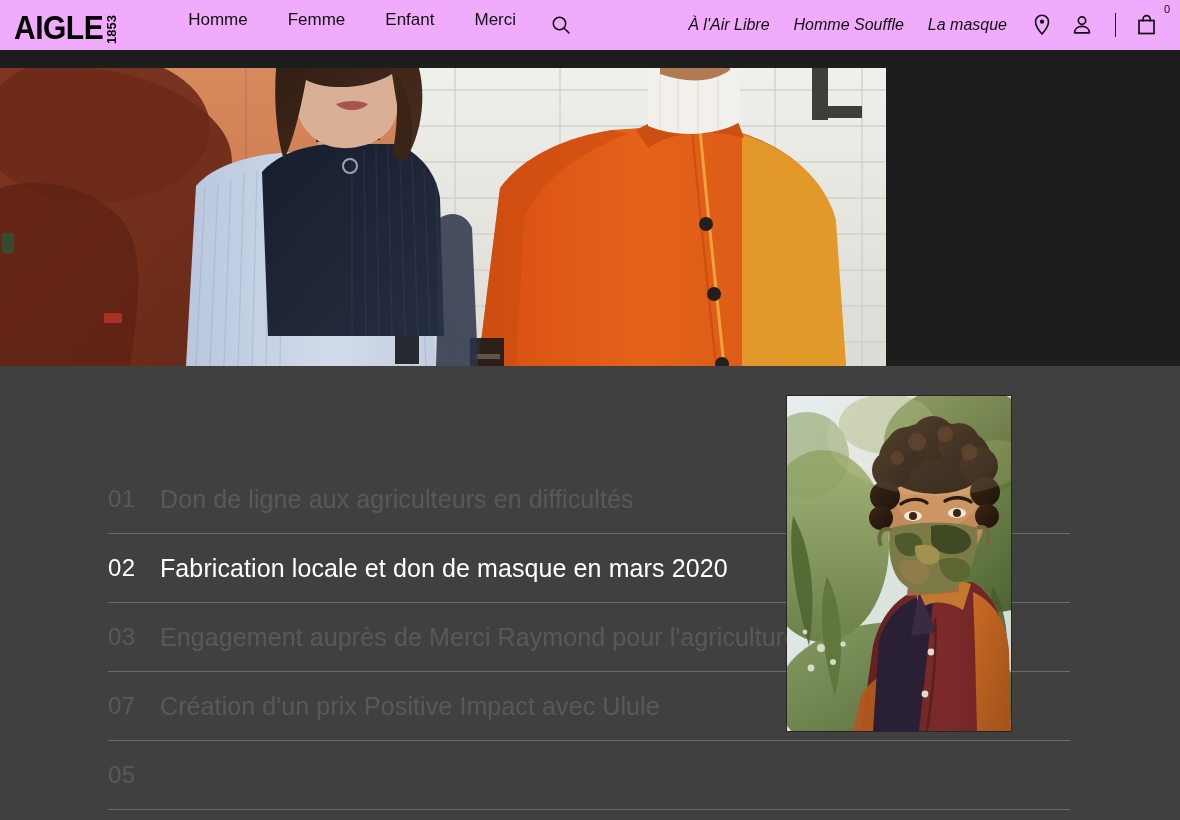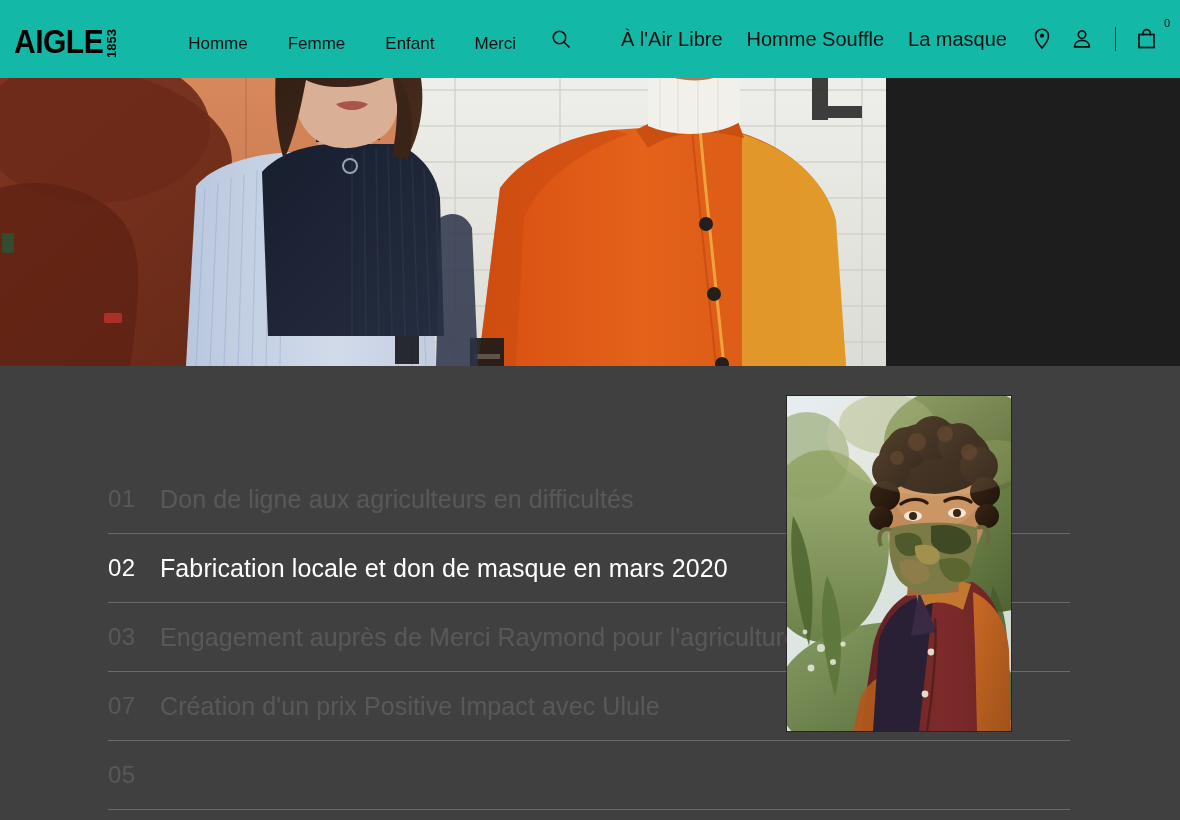--- a/index.html
+++ b/index.html
@@ -7,22 +7,22 @@
   html, body {
     width:1180px; height:820px;
     overflow:hidden;
     background:#1d1d1d;
     font-family:"Liberation Sans", sans-serif;
   }
 
   
   .header {
     position:absolute; top:0; left:0;
-    width:1180px; height:78px;
-    background:#14b8a6;
+    width:1180px; height:50px;
+    background:#f0abfc;
     display:flex; align-items:center;
     z-index:40;
   }
 
   .logo-wrap {
     display:flex; align-items:flex-end;
     margin-left:14px;
     height:40px;
   }
   .logo-text {
@@ -42,21 +42,21 @@
     color:#000;
     letter-spacing:0px;
     writing-mode:vertical-rl;
     transform:rotate(180deg);
     line-height:13px;
     margin-left:2px;
     margin-bottom:1px;
   }
 
   .nav-left {
-    display:flex; align-items:flex-end;
+    display:flex; align-items:flex-start;
     margin-left:50px;
     gap:0px;
   }
   .nav-left a {
     font-size:17px;
     color:#111;
     text-decoration:none;
     padding:0 20px;
     white-space:nowrap;
   }
@@ -67,25 +67,26 @@
     width:30px; height:30px;
     cursor:pointer;
   }
 
   .nav-right {
     margin-left:auto;
     display:flex; align-items:center;
     padding-right:16px;
   }
   .nav-right a.txtlink {
-    font-size:20px;
+    font-size:16px;
     color:#111;
     text-decoration:none;
     padding:0 12px;
     white-space:nowrap;
+    font-style:italic;
   }
   .icon-btn {
     width:34px; height:34px;
     display:flex; align-items:center; justify-content:center;
     cursor:pointer;
     margin-left:6px;
   }
   .divider-v {
     width:1px; height:24px;
     background:#1a1a1a;

